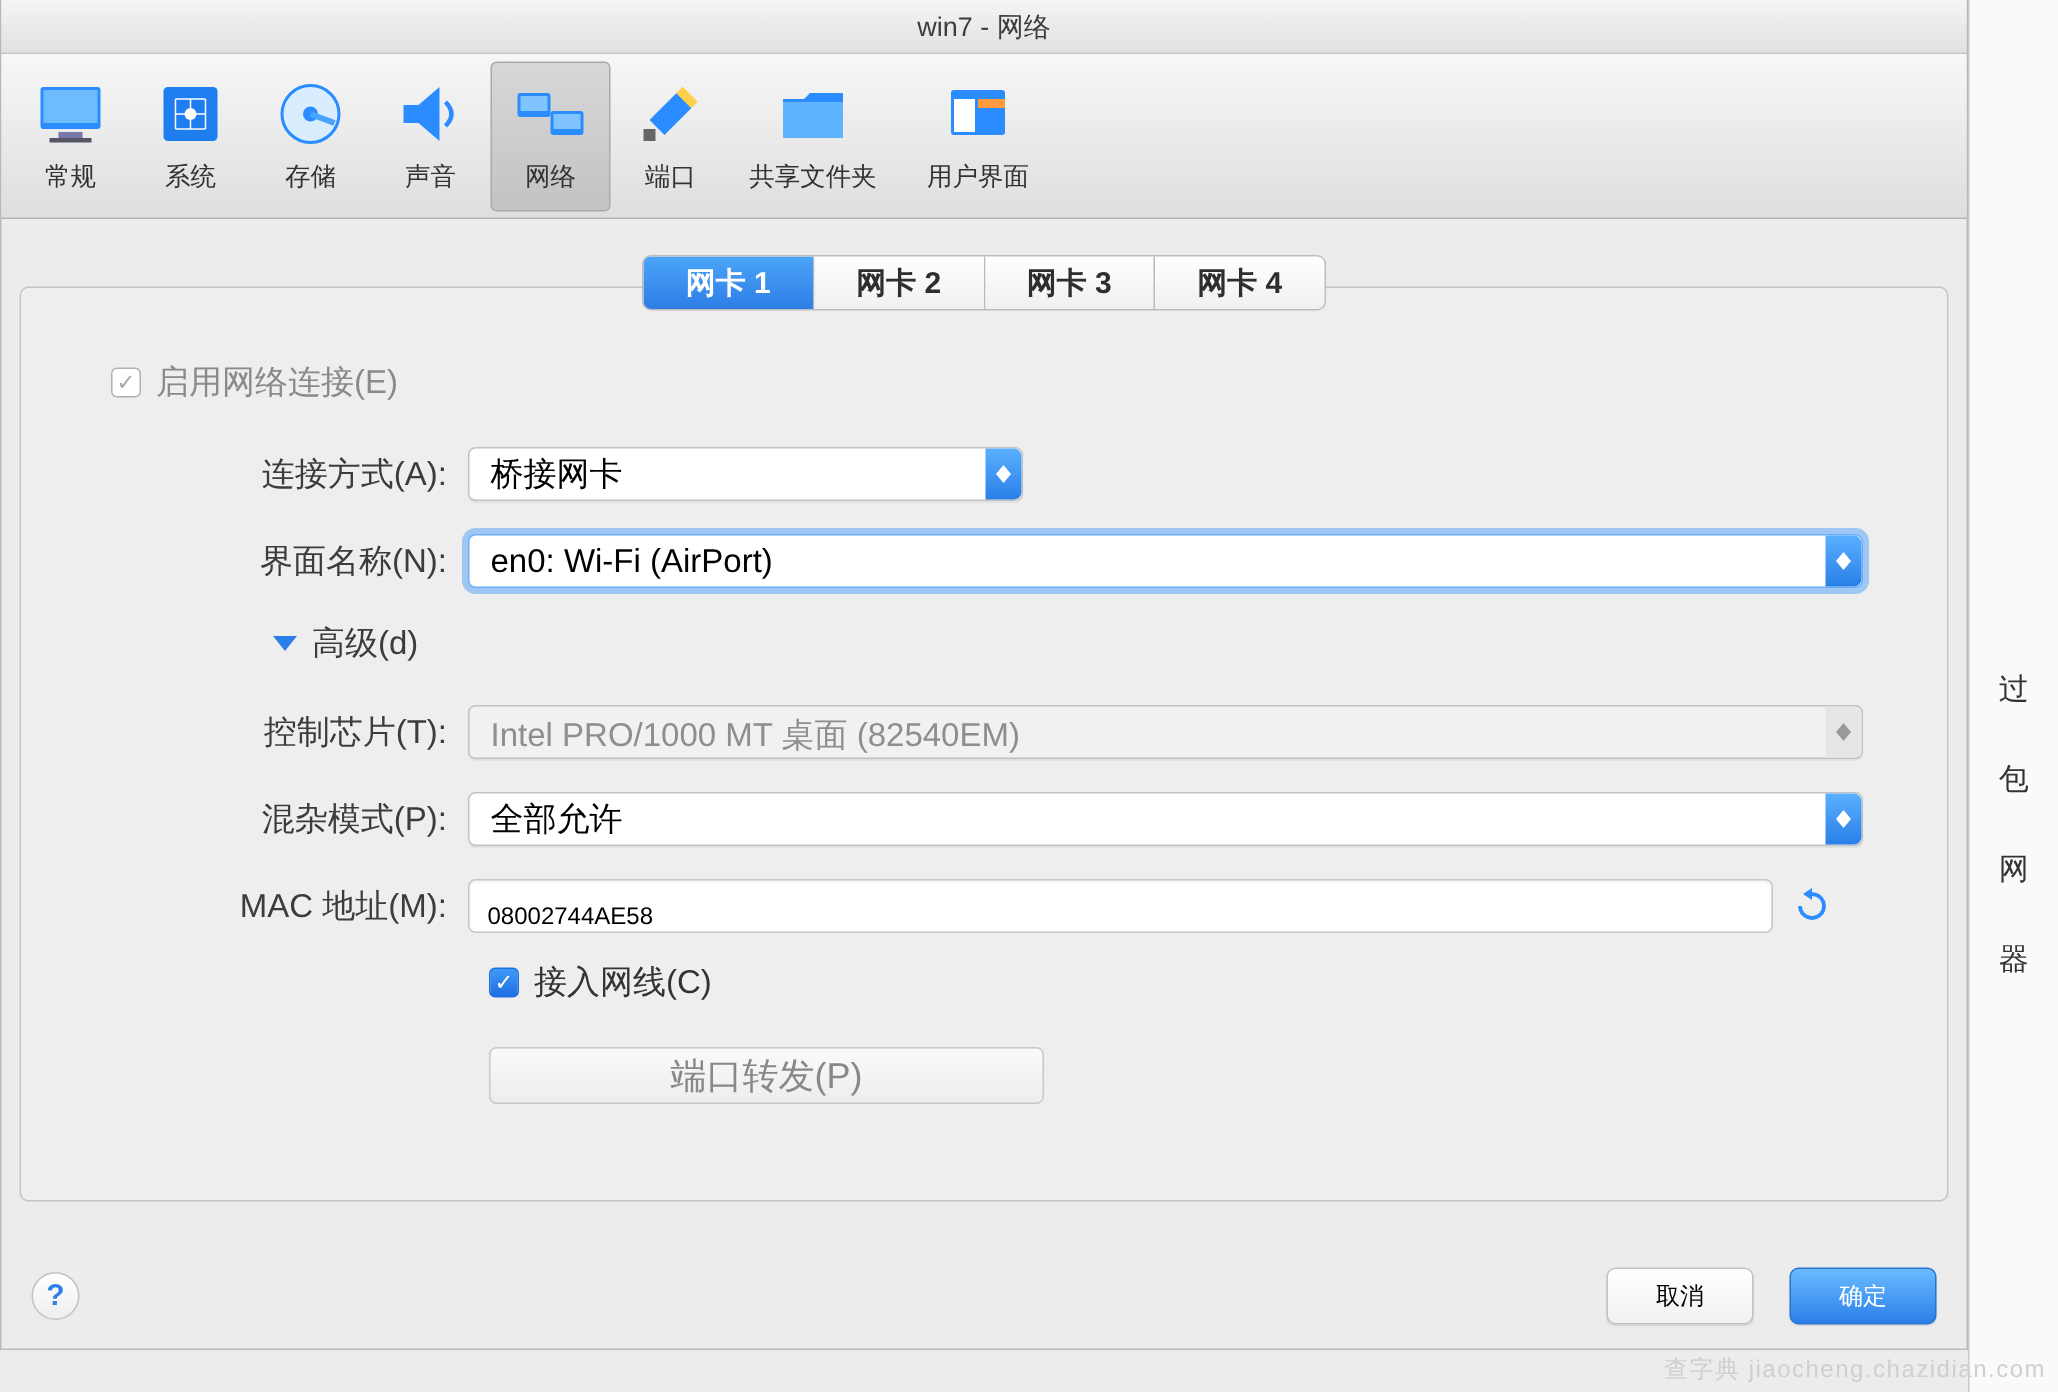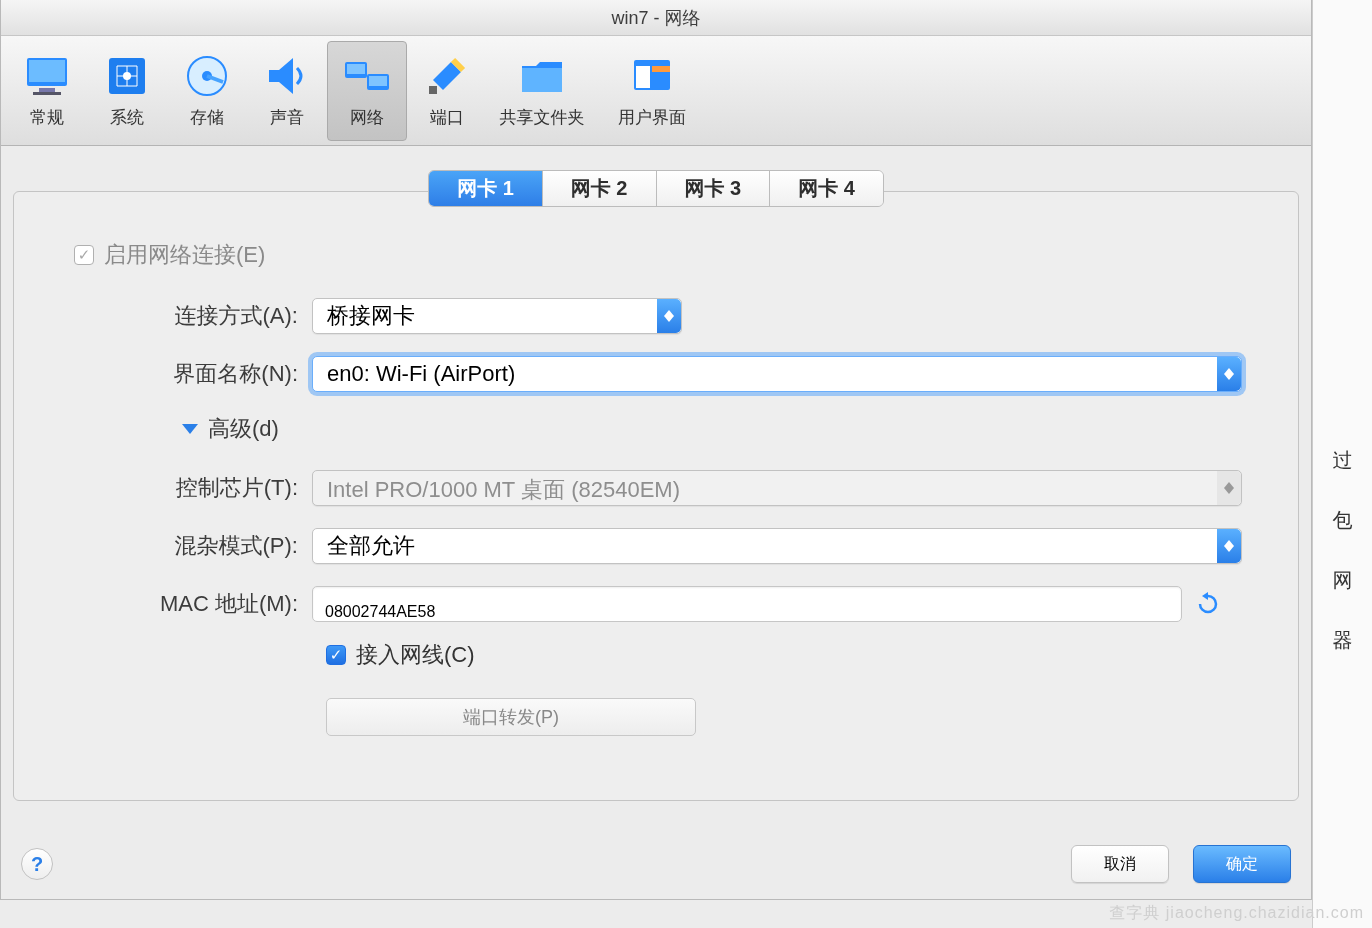--- a/index.html
+++ b/index.html
@@ -182,21 +182,21 @@
   display:flex;align-items:center;justify-content:center;
 }
 .subchk-row { display:flex;align-items:center;margin-left:264px;margin-top:-4px;margin-bottom:28px; }
 .subchk-row .chk-label{ color:#333; }
 .portfwd-btn {
   margin-left: 264px;
   width: 370px; height: 38px;
   border: 1px solid #c8c8c8;
   border-radius: 5px;
   background: linear-gradient(#fafafa,#ededed);
-  color:#888;font-size:18px;
+  color:#888;font-size:24px;
   display:flex;align-items:center;justify-content:center;
 }
 .footer {
   position:absolute; bottom:16px; left:0; right:0;
   display:flex;align-items:center;
   padding: 0 20px;
 }
 .help-btn {
   width:32px;height:32px;border:1px solid #c2c2c2;border-radius:50%;
   background:linear-gradient(#fff,#eee);

